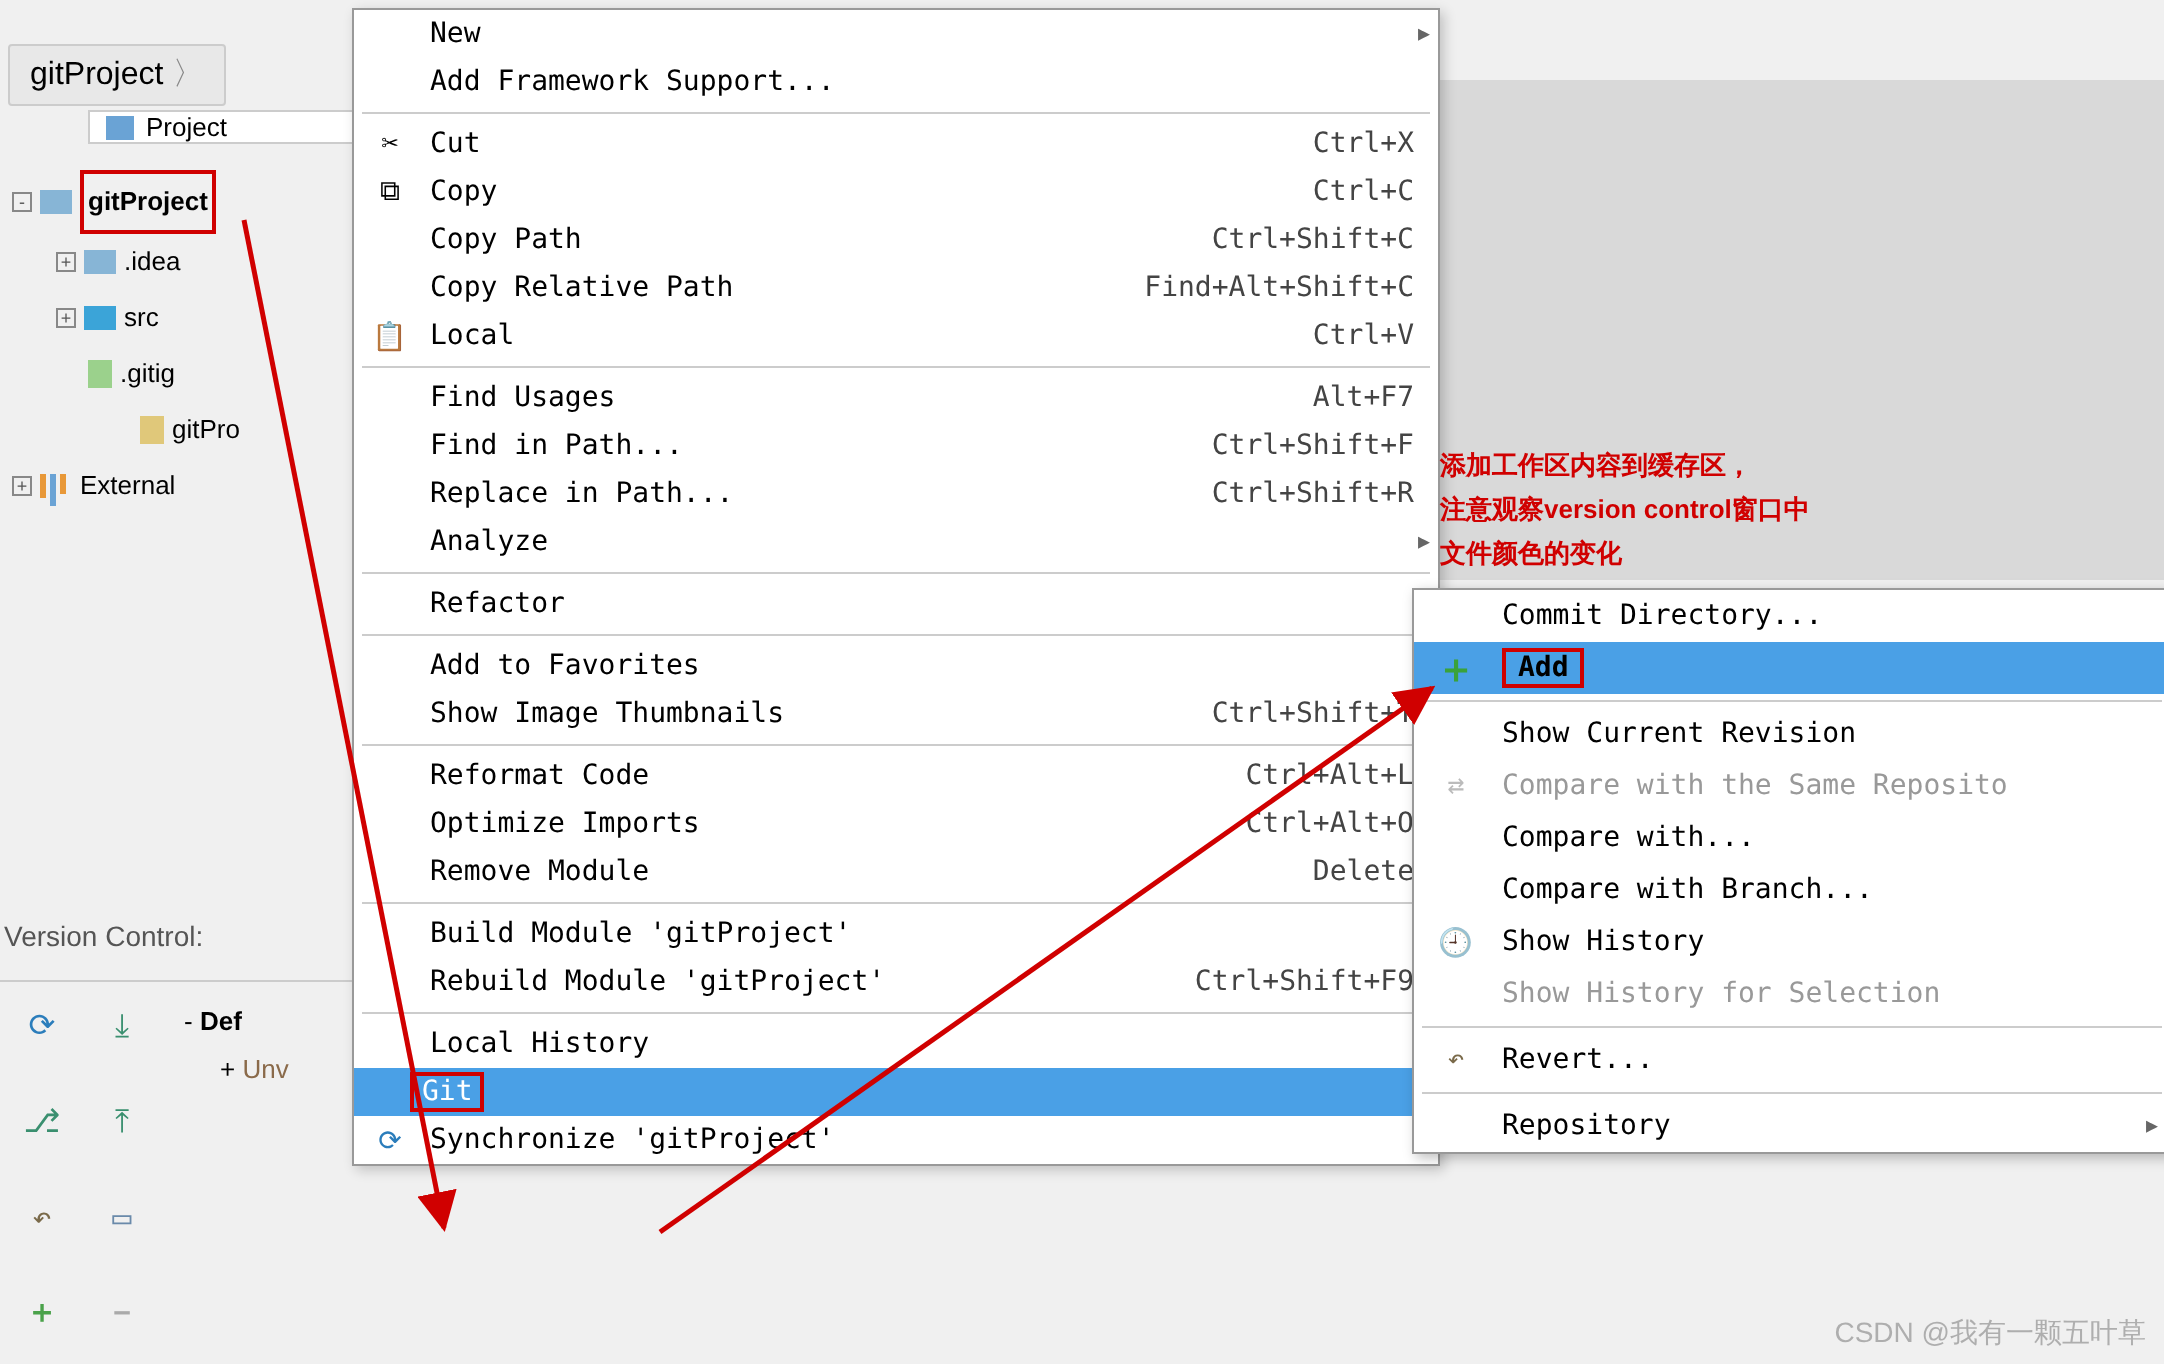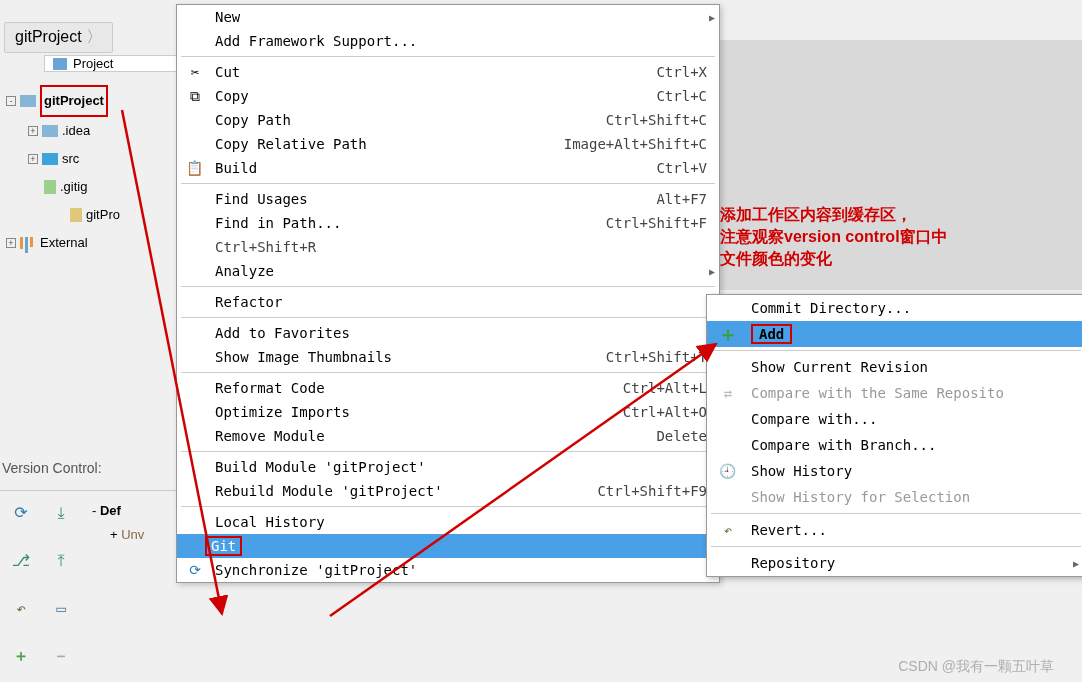--- a/index.html
+++ b/index.html
@@ -87,29 +87,29 @@
 }
 .menu2 .mi .ico { position:absolute; left:10px; width:22px; display:flex; align-items:center; justify-content:center;}
 .menu2 .mi .arrow { position:absolute; right:6px; color:#666; font-size:10px;}
 .menu2 .sep { height: 1px; background: #ccc; margin: 3px 4px; }
 .menu2 .dis { color: #999; }
 .menu2 .sel { background: #4aa0e6; color: #000; }
 .add-box { border: 2px solid #d00000; padding: 0 6px; font-weight: bold;}
 
 
 .anno {
-  position: absolute; top: 204px; left: 720px;
-  color: #d00000; font-weight: bold; font-size: 16px; line-height: 22px;
+  position: absolute; top: 222px; left: 720px;
+  color: #d00000; font-weight: bold; font-size: 13px; line-height: 22px;
   font-family: "Microsoft YaHei", sans-serif;
 }
 
 .arrows { position:absolute; top:0; left:0; pointer-events:none; }
 
 .watermark {
-  position: absolute; bottom: 6px; right: 28px;
+  position: absolute; bottom: 6px; right: 9px;
   color: rgba(120,120,120,0.55); font-size: 14px;
   font-family: sans-serif;
 }
 .gray-area {
   position: absolute; top: 40px; left: 676px; right:0; height: 250px;
   background: #d9d9d9; z-index: -2;
 }
 .green-strip {
   position: absolute; top: 100px; left: 680px; width: 18px; height: 180px;
   background: #c5e6b4; z-index:-1;
@@ -201,37 +201,38 @@
       <span class="ico">⧉</span>
       <span class="lbl">Copy</span>
       <span class="sc">Ctrl+C</span>
     </div>
   <div class="mi">
       <span class="lbl">Copy Path</span>
       <span class="sc">Ctrl+Shift+C</span>
     </div>
   <div class="mi">
       <span class="lbl">Copy Relative Path</span>
-      <span class="sc">Image+Alt+Shift+C</span>
+      <span class="sc">Find+Alt+Shift+C</span>
     </div>
   <div class="mi">
       <span class="ico">📋</span>
-      <span class="lbl">Build</span>
+      <span class="lbl">Local</span>
       <span class="sc">Ctrl+V</span>
     </div>
   <div class="sep"></div>
   <div class="mi">
       <span class="lbl">Find Usages</span>
       <span class="sc">Alt+F7</span>
     </div>
   <div class="mi">
       <span class="lbl">Find in Path...</span>
       <span class="sc">Ctrl+Shift+F</span>
     </div>
   <div class="mi">
+      <span class="lbl">Replace in Path...</span>
       <span class="sc">Ctrl+Shift+R</span>
     </div>
   <div class="mi">
       <span class="lbl">Analyze</span>
       <span class="arrow">▶</span>
     </div>
   <div class="sep"></div>
   <div class="mi">
       <span class="lbl">Refactor</span>
       <span class="arrow">▶</span>

